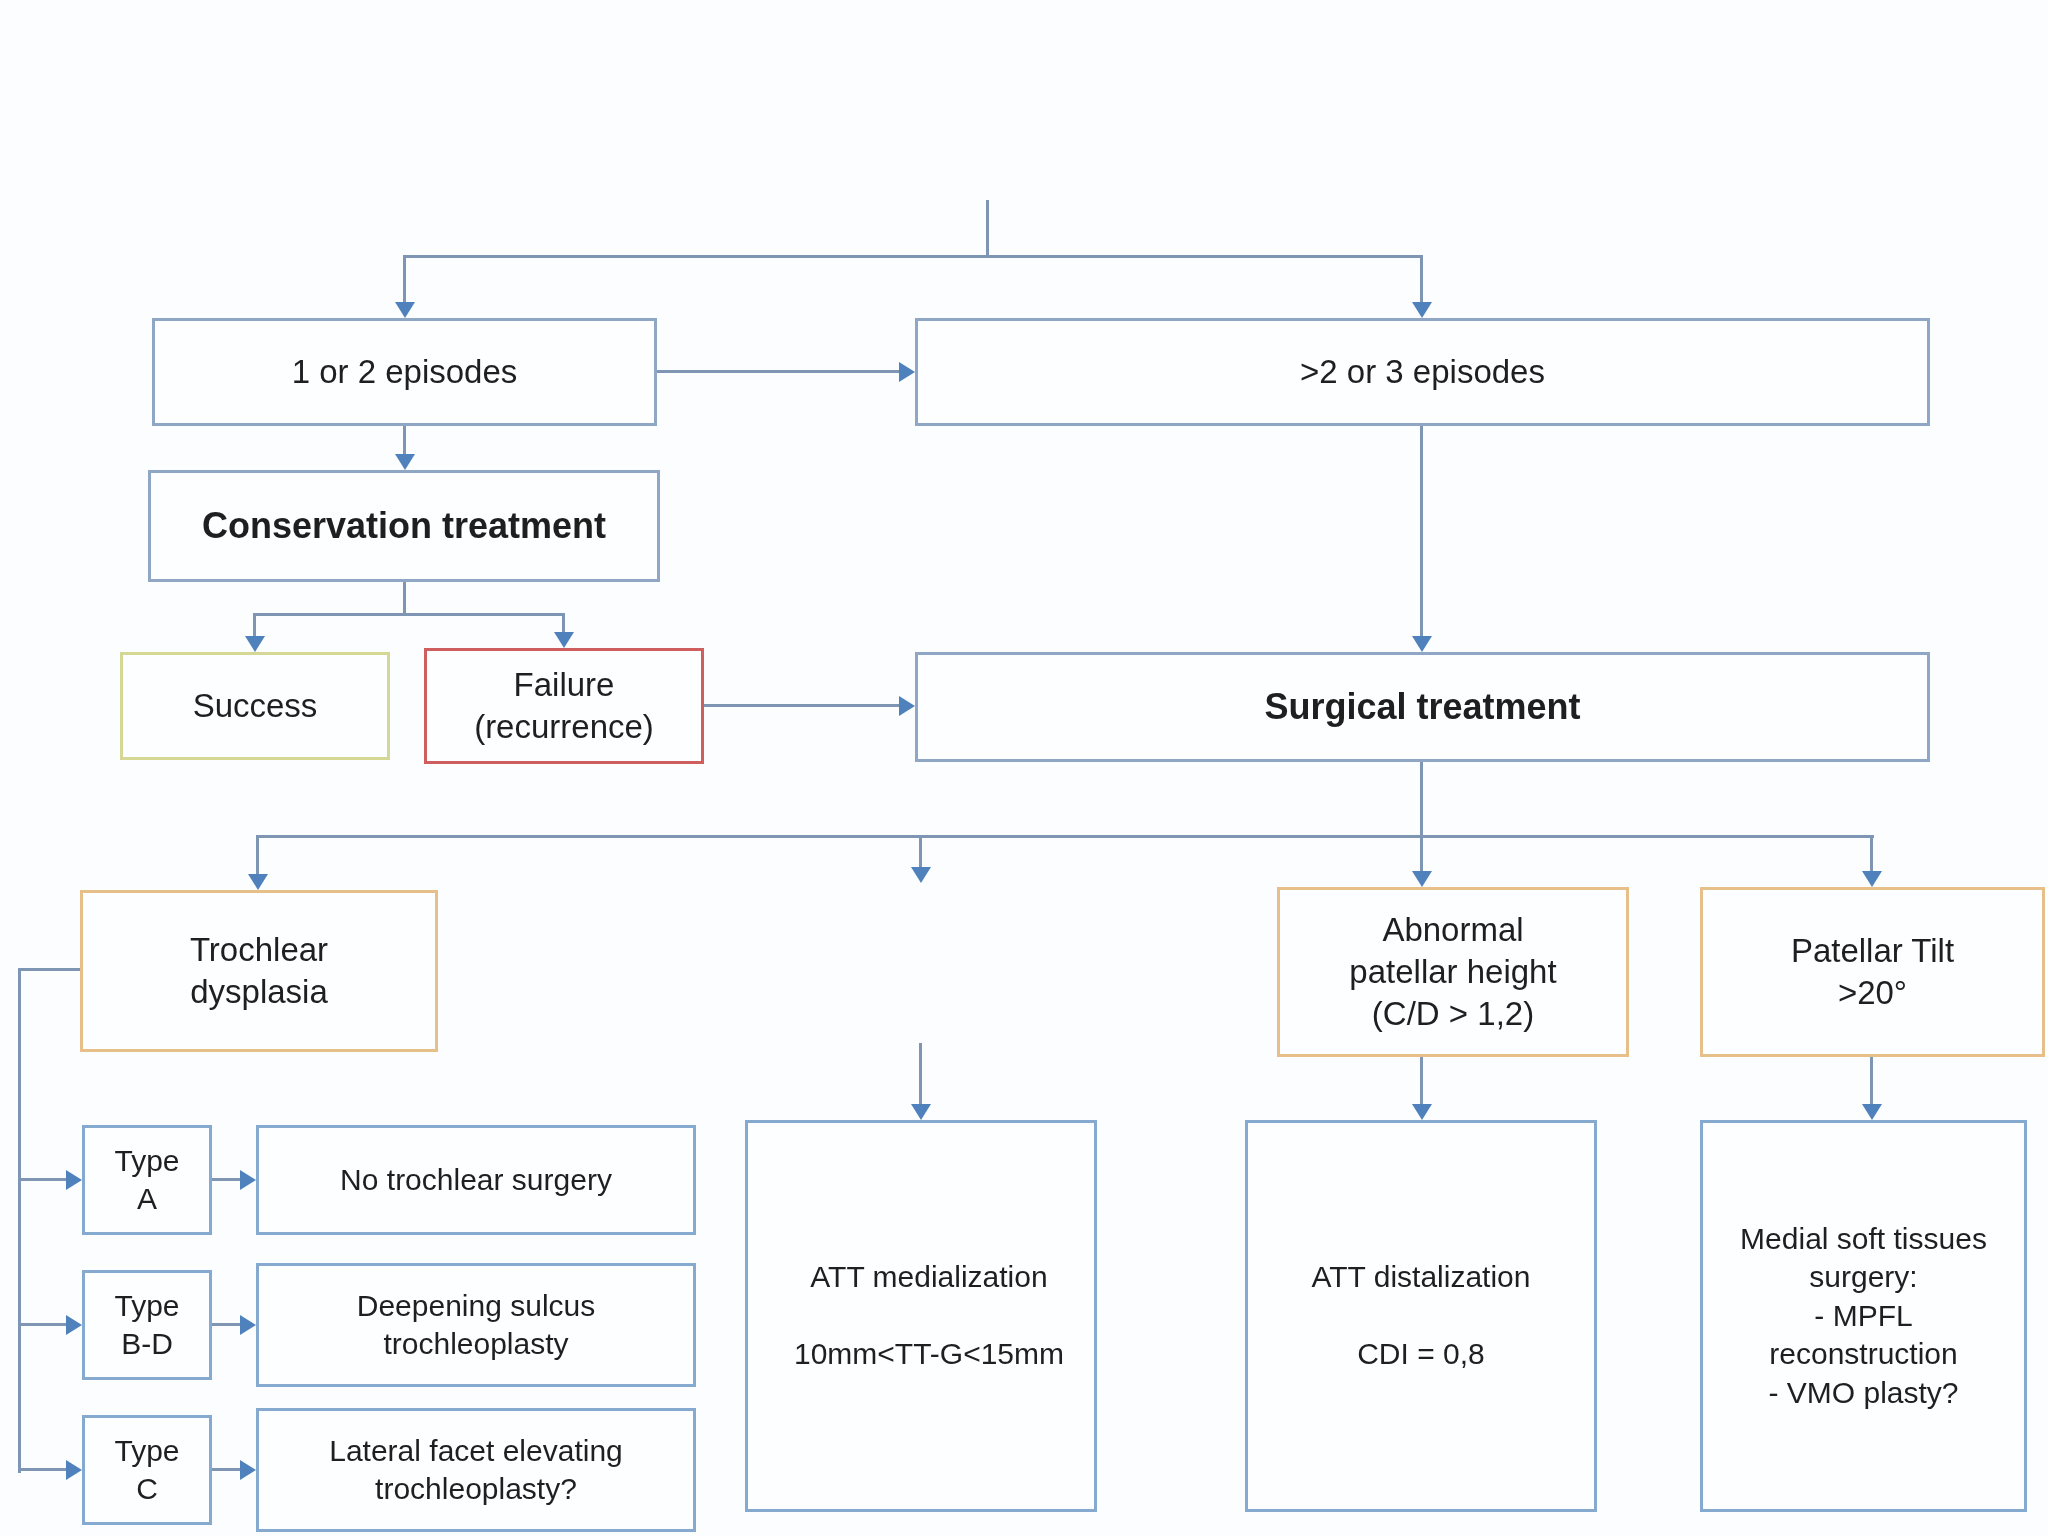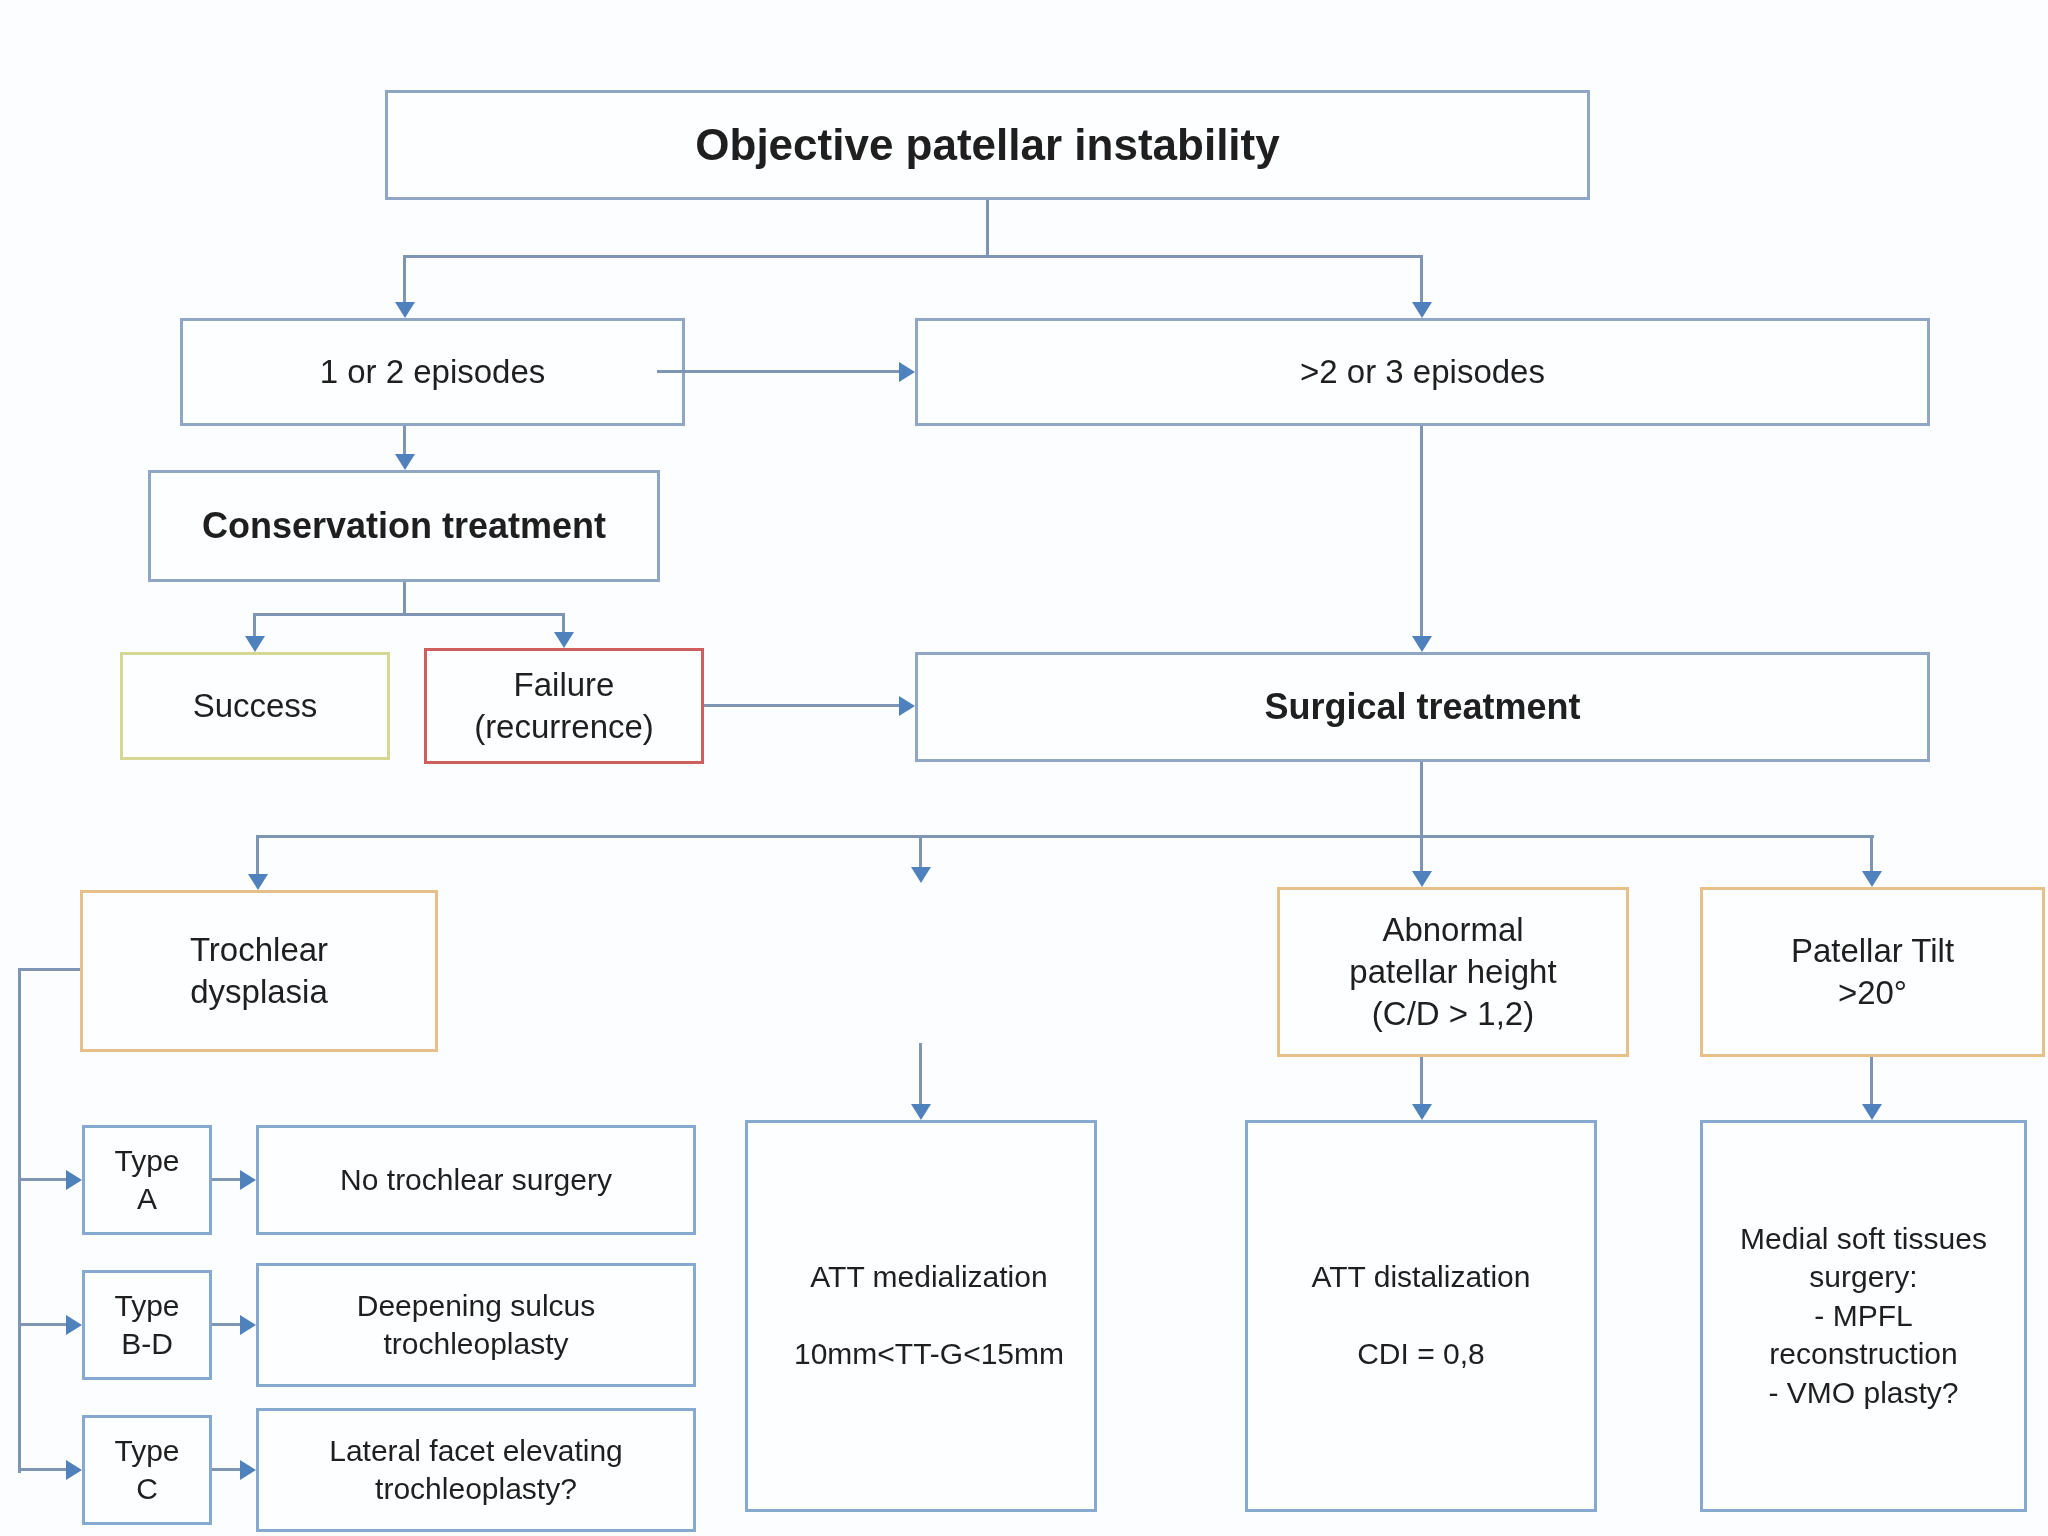--- a/index.html
+++ b/index.html
@@ -41,25 +41,22 @@
   .vline{width:3px;}
   .ah{position:absolute;width:0;height:0;}
   .ah-down{border-left:10px solid transparent;border-right:10px solid transparent;border-top:16px solid var(--arrow);}
   .ah-right{border-top:10px solid transparent;border-bottom:10px solid transparent;border-left:16px solid var(--arrow);}
 </style>
 </head>
 <body>
 
 <div id="canvas">
 
-  <div class="node bold title" style="left:385px;top:90px;width:1205px;height:110px;">
-    <span class="lbl">Objective patellar instability</span>
-  </div>
-
-  <div class="node" style="left:152px;top:318px;width:505px;height:108px;margin-left:28px;">
+
+  <div class="node" style="left:152px;top:318px;width:505px;height:108px;">
     <span class="lbl">1 or 2 episodes</span>
   </div>
 
   <div class="node" style="left:915px;top:318px;width:1015px;height:108px;">
     <span class="lbl">&gt;2 or 3 episodes</span>
   </div>
 
   <div class="node bold head" style="left:148px;top:470px;width:512px;height:112px;">
     <span class="lbl">Conservation treatment</span>
   </div>

